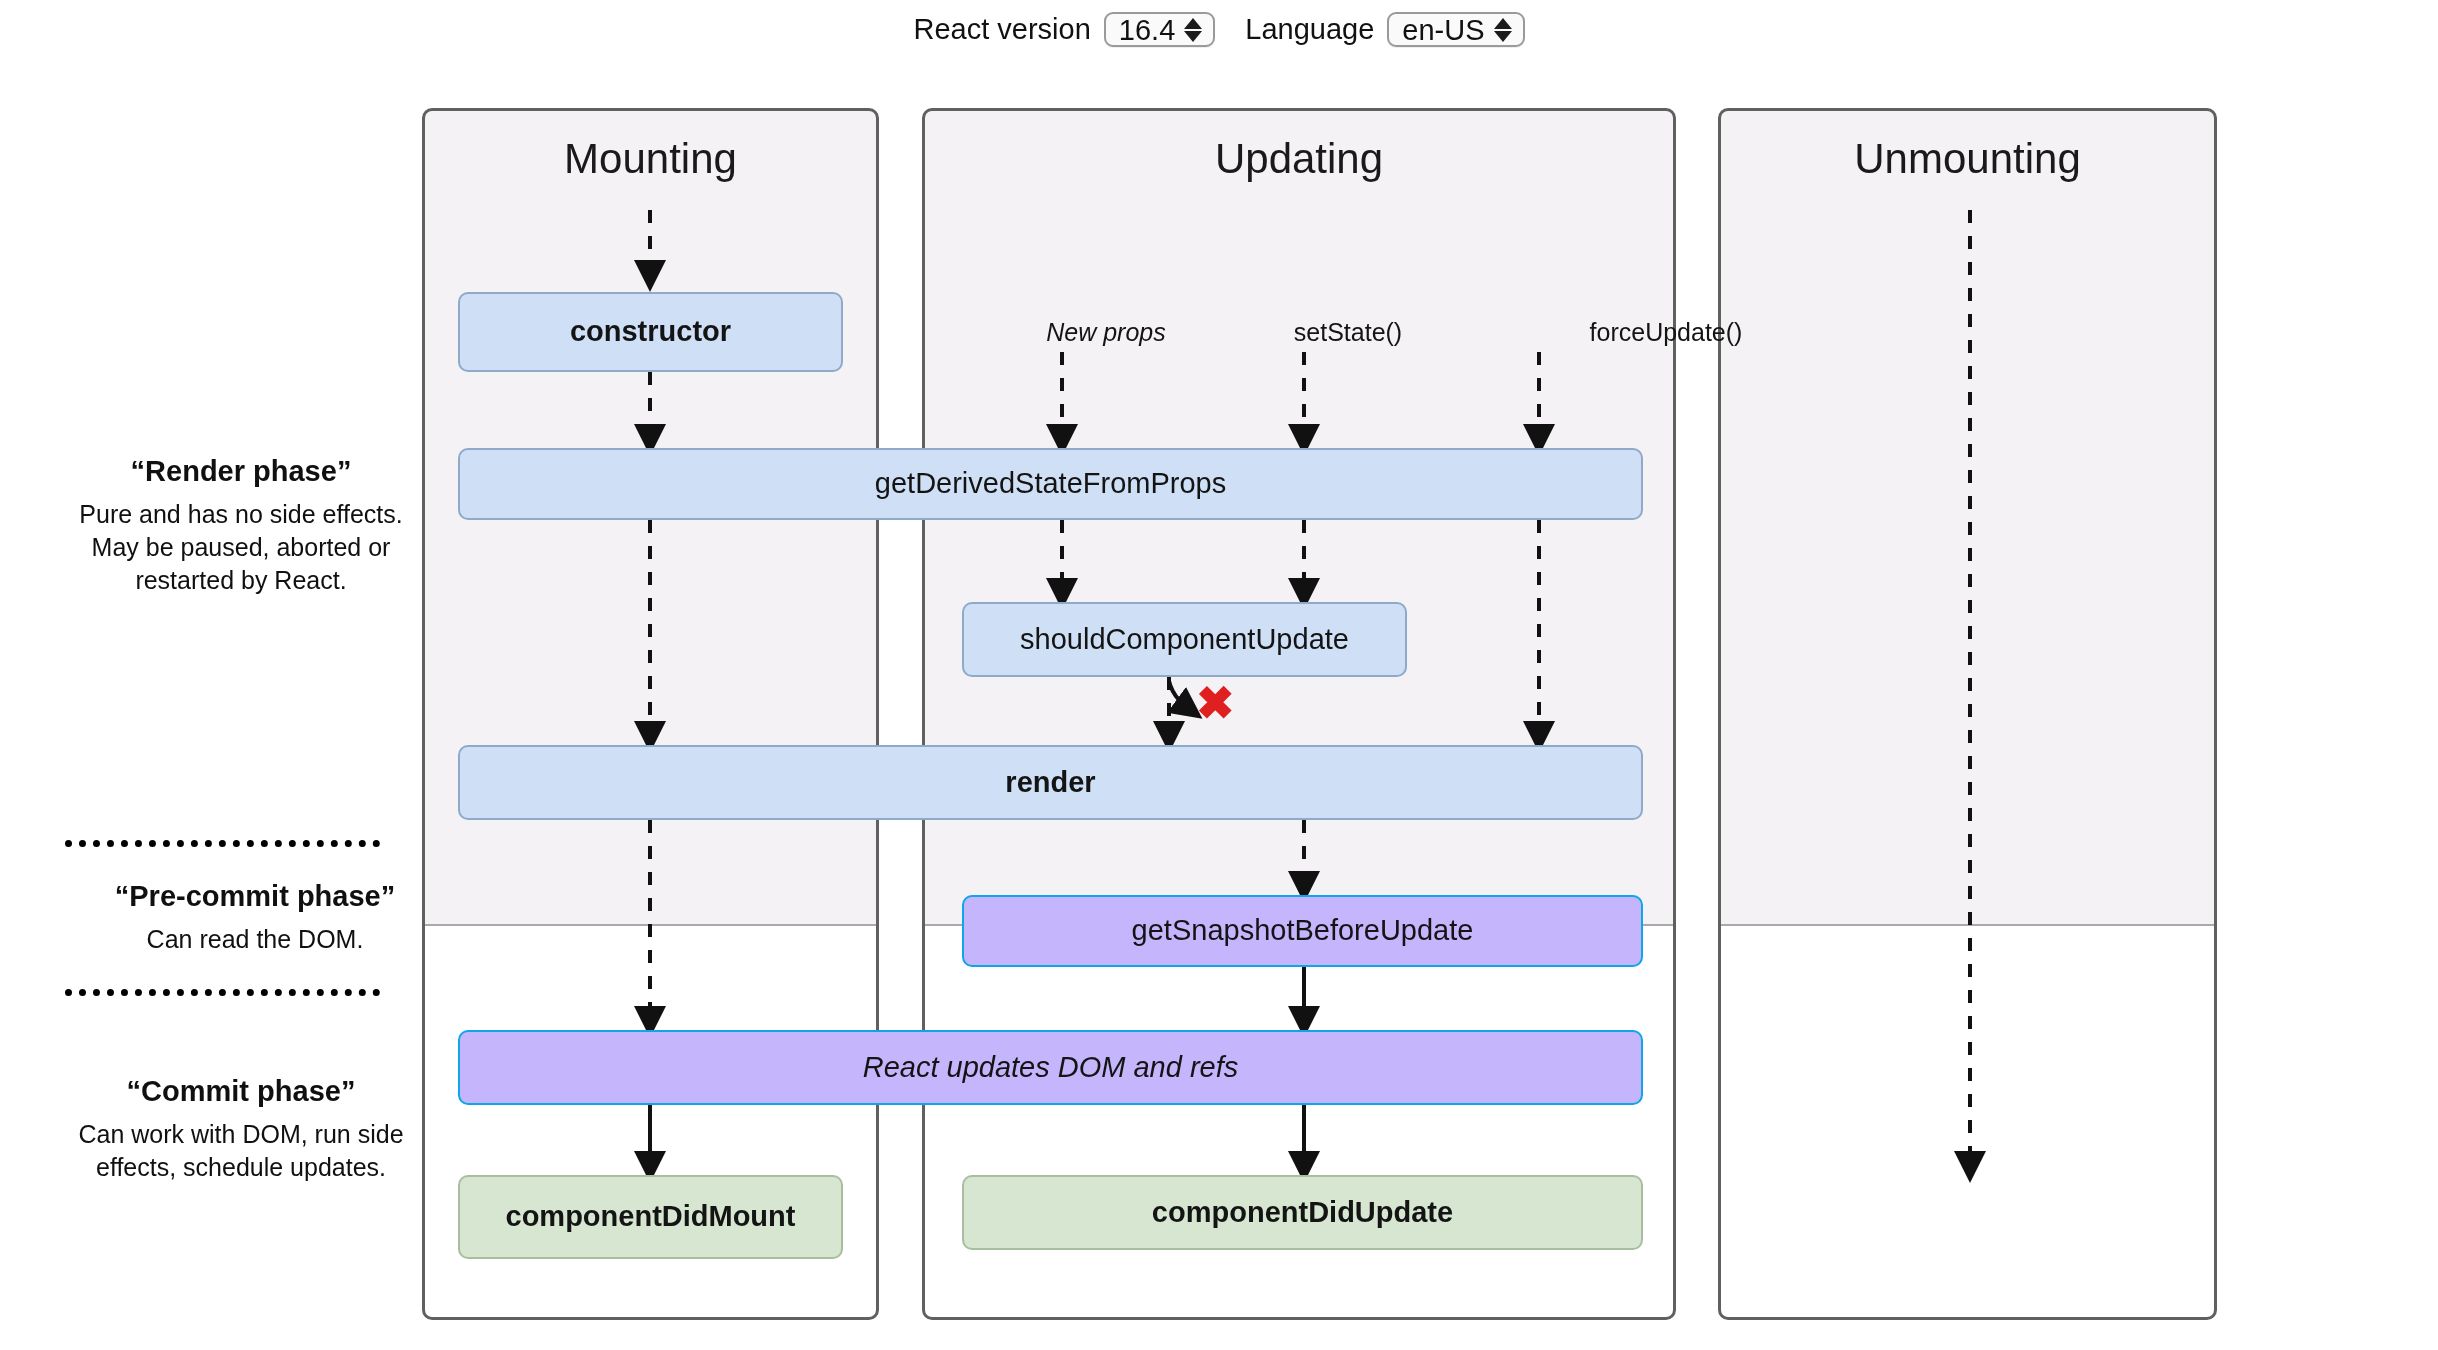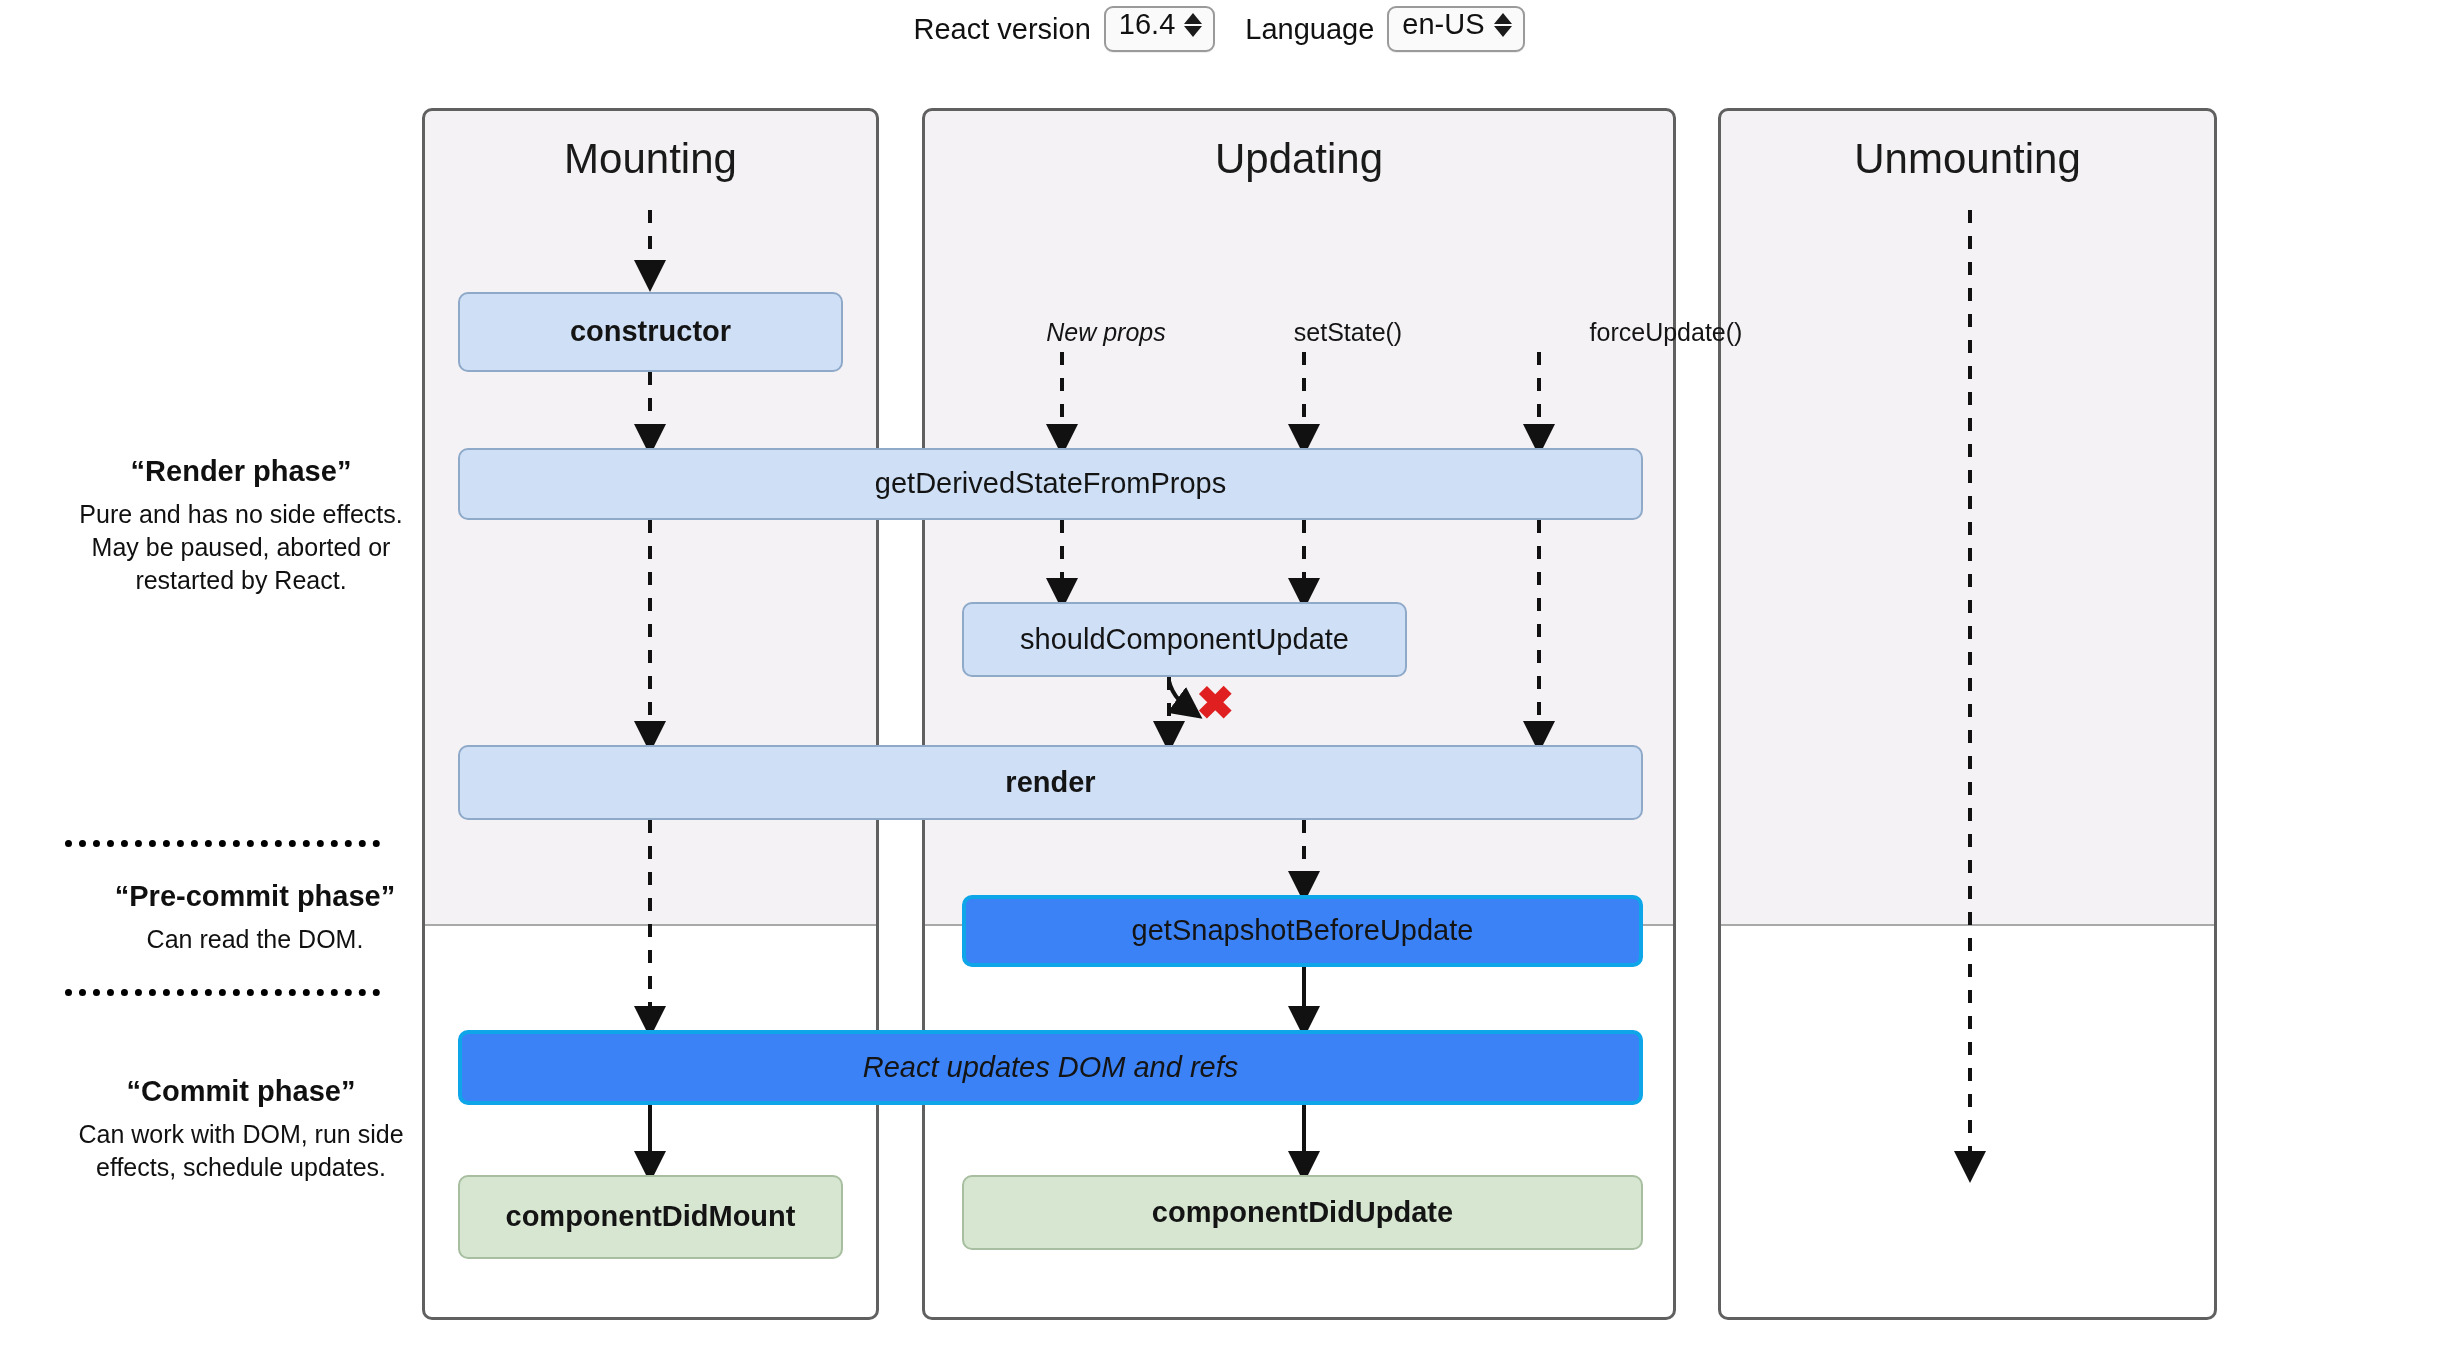--- a/index.html
+++ b/index.html
@@ -35,21 +35,21 @@
     gap: 13px;
   }
   .ctrl-label { white-space: nowrap; }
   .select-box {
     display: inline-flex;
     align-items: center;
     gap: 9px;
     border: 2px solid #9a9a9a;
     border-radius: 9px;
     background: #fafafa;
-    padding: 2px 11px 11px 13px;
+    padding: 2px 11px 0 13px;
     line-height: 1;
     box-shadow: 0 1px 1px rgba(0,0,0,0.07);
   }
   .select-value {
     font-size: 29px;
     color: #111111;
     white-space: nowrap;
   }
   .spinner {
     display: inline-flex;
@@ -105,22 +105,22 @@
     font-size: 29px;
     text-align: center;
     line-height: 1.1;
   }
   .lbox.blue {
     background: #cfe0f6;
     border: 2px solid #8fa9c9;
     color: #141414;
   }
   .lbox.orange {
-    background: #3b82f6;
-    border: 4px solid #0ea5e9;
+    background: #c4b5fd;
+    border: 2px solid #0ea5e9;
     color: #141414;
     text-align: right;
   }
   .lbox.green {
     background: #d6e6d0;
     border: 2px solid #a7bfa0;
     color: #141414;
   }
   .lbox.bold { font-weight: bold; }
   .lbox.italic { font-style: italic; }

